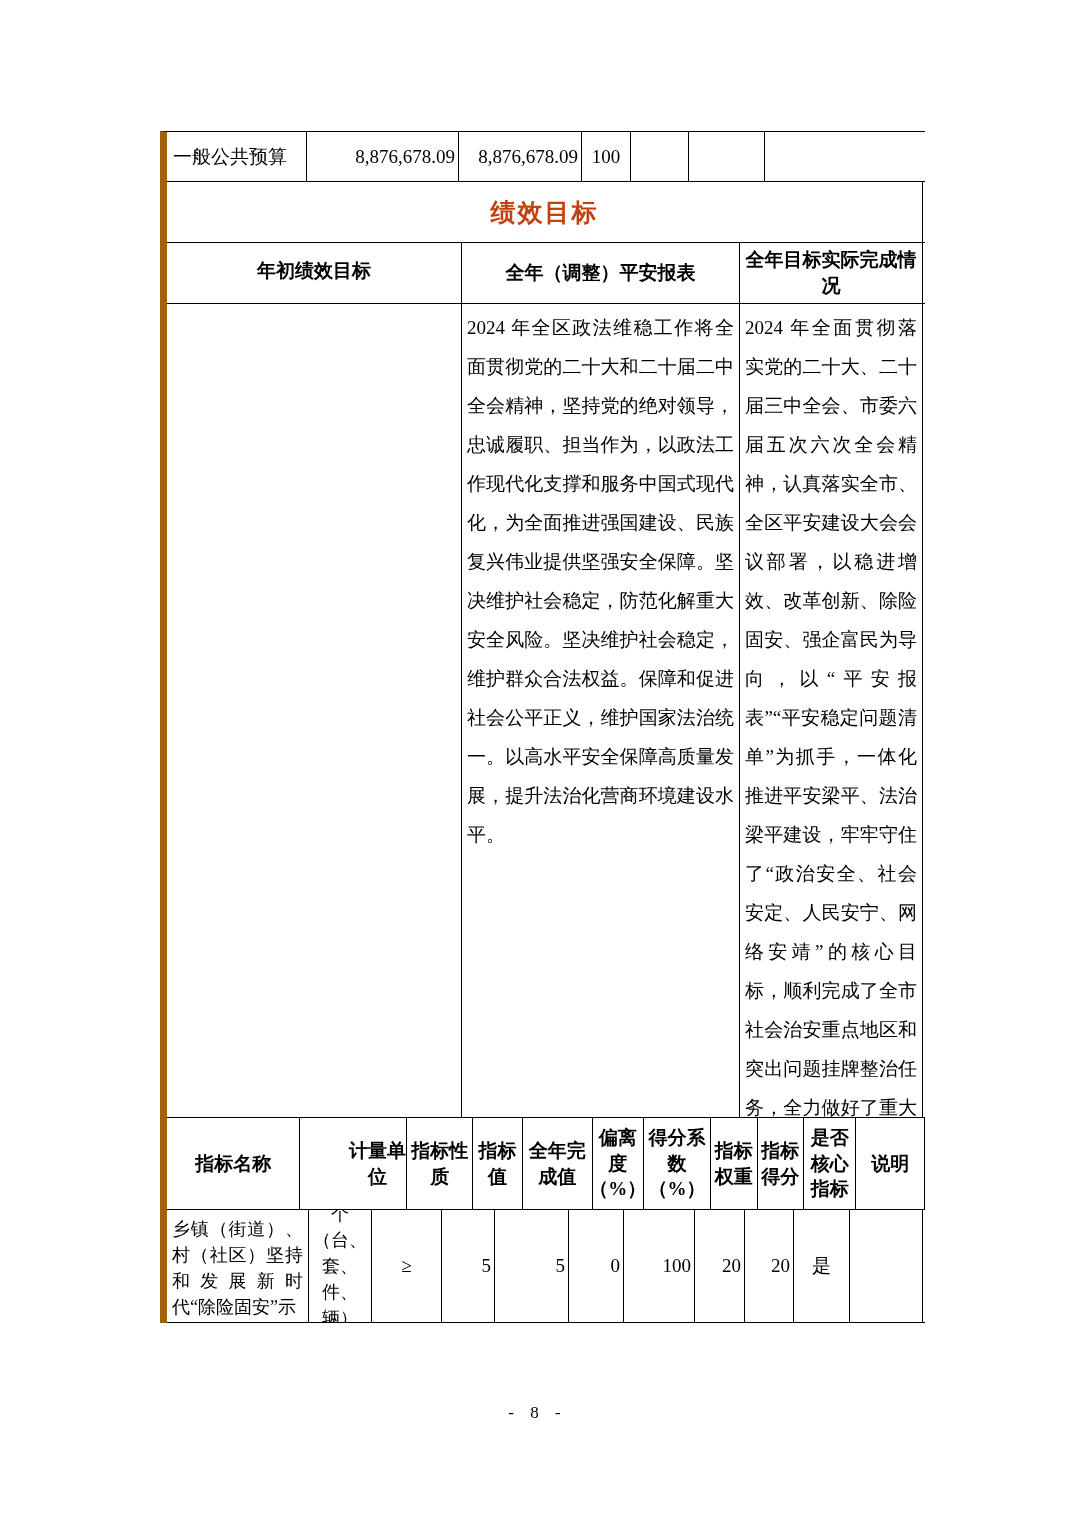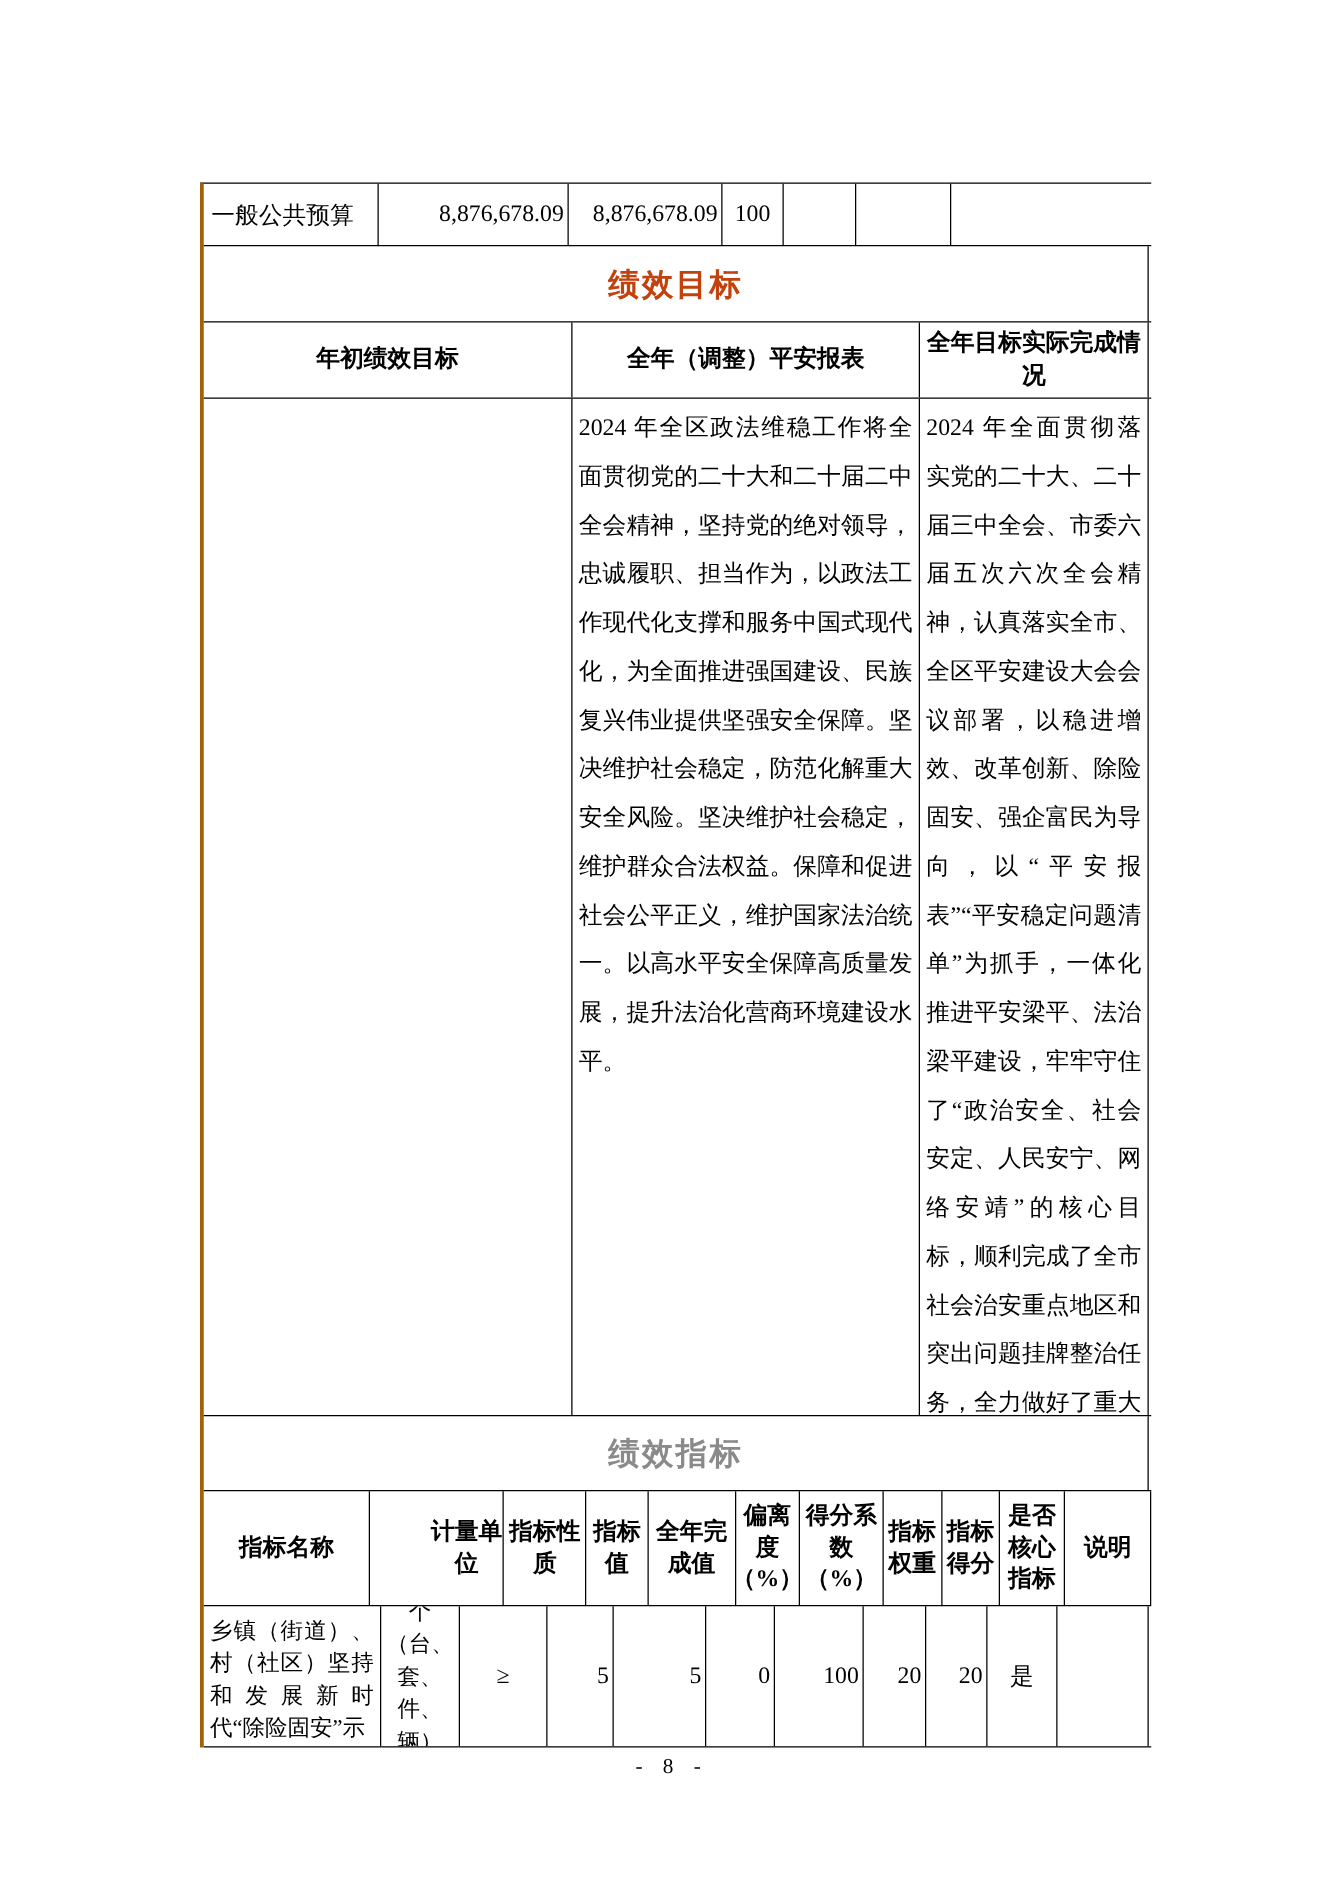--- a/index.html
+++ b/index.html
@@ -2,22 +2,22 @@
 <html><head>
 <meta charset="utf-8">
 <style>
   html,body{margin:0;padding:0;}
   body{
     width:1075px;height:1520px;position:relative;background:#ffffff;
     font-family:"Liberation Serif","DejaVu Serif",serif;
     color:#000;
   }
   .doc-table{
-    position:absolute;left:160px;top:146px;width:758px;
-    border-left:3px solid #a16207;border-top:1px solid #000;
+    position:absolute;left:160px;top:131px;width:758px;
+    border-left:7px solid #a16207;border-top:1px solid #000;
   }
   .row{display:flex;border-bottom:1px solid #000;}
   .cell{
     box-sizing:border-box;border-right:1px solid #000;
     display:flex;align-items:center;justify-content:center;
     font-size:19px;overflow:hidden;
   }
   .cell.left{justify-content:flex-start;padding-left:6px;}
   .cell.num{justify-content:flex-end;padding-right:3px;}
   .cell.top{align-items:flex-start;}
@@ -53,38 +53,35 @@
     <div class="cell" style="width:49px;">100</div>
     <div class="cell" style="width:58px;"></div>
     <div class="cell" style="width:76px;"></div>
   </div>
 
   <div class="row">
     <div class="cell section-head" style="width:756px;color:#c2410c;">绩效目标</div>
   </div>
 
   <div class="row" style="height:60px;">
-    <div class="cell hdr" style="width:295px;">年初绩效目标</div>
+    <div class="cell hdr" style="width:295px;font-family:Liberation Mono, monospace;">年初绩效目标</div>
     <div class="cell hdr" style="width:278px;">全年（调整）平安报表</div>
     <div class="cell hdr" style="width:183px;">全年目标实际完成情况</div>
   </div>
 
   <div class="row" style="height:813px;">
     <div class="cell top" style="width:295px;"></div>
     <div class="cell top" style="width:278px;padding:0;">
       <span class="longtext">2024 年全区政法维稳工作将全面贯彻党的二十大和二十届二中全会精神，坚持党的绝对领导，忠诚履职、担当作为，以政法工作现代化支撑和服务中国式现代化，为全面推进强国建设、民族复兴伟业提供坚强安全保障。坚决维护社会稳定，防范化解重大安全风险。坚决维护社会稳定，维护群众合法权益。保障和促进社会公平正义，维护国家法治统一。以高水平安全保障高质量发展，提升法治化营商环境建设水平。</span>
     </div>
     <div class="cell top" style="width:183px;padding:0;">
       <span class="longtext">2024 年全面贯彻落实党的二十大、二十届三中全会、市委六届五次六次全会精神，认真落实全市、全区平安建设大会会议部署，以稳进增效、改革创新、除险固安、强企富民为导向，以“平安报表”“平安稳定问题清单”为抓手，一体化推进平安梁平、法治梁平建设，牢牢守住了“政治安全、社会安定、人民安宁、网络安靖”的核心目标，顺利完成了全市社会治安重点地区和突出问题挂牌整治任务，全力做好了重大活动安保维稳工作，着力加强了政法机关党的政治建设，持续锤炼了政法铁军队伍，以高水平发展服务保障全区经济社会高质量发展，以高效能治理守护全区群众高品质生活。</span>
     </div>
   </div>
 
-  <div class="row">
-    <div class="cell section-head" style="width:756px;height:59px;color:#8a8a8a;">绩效指标</div>
-  </div>
 
   <div class="row" style="height:91px;">
     <div class="cell hdr pre" style="width:142px;">指标名称</div>
     <div class="cell hdr pre" style="width:63px;margin-left:48px;">计量单
 位</div>
     <div class="cell hdr pre" style="width:70px;">指标性
 质</div>
     <div class="cell hdr pre" style="width:53px;">指标
 值</div>
     <div class="cell hdr pre" style="width:74px;">全年完

